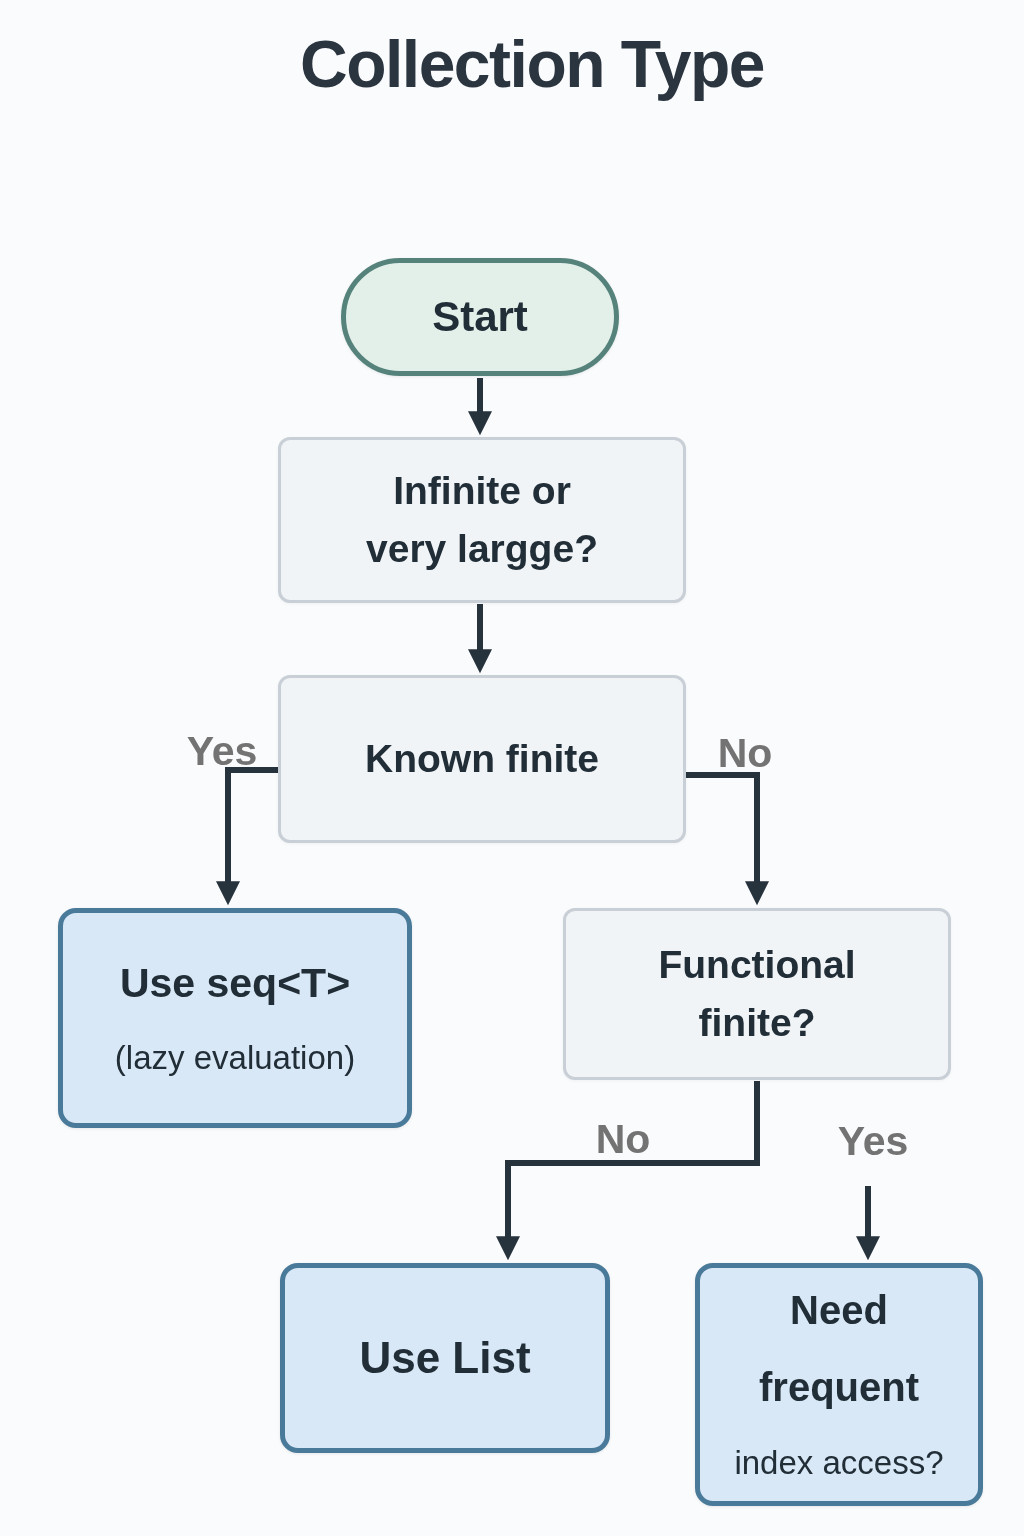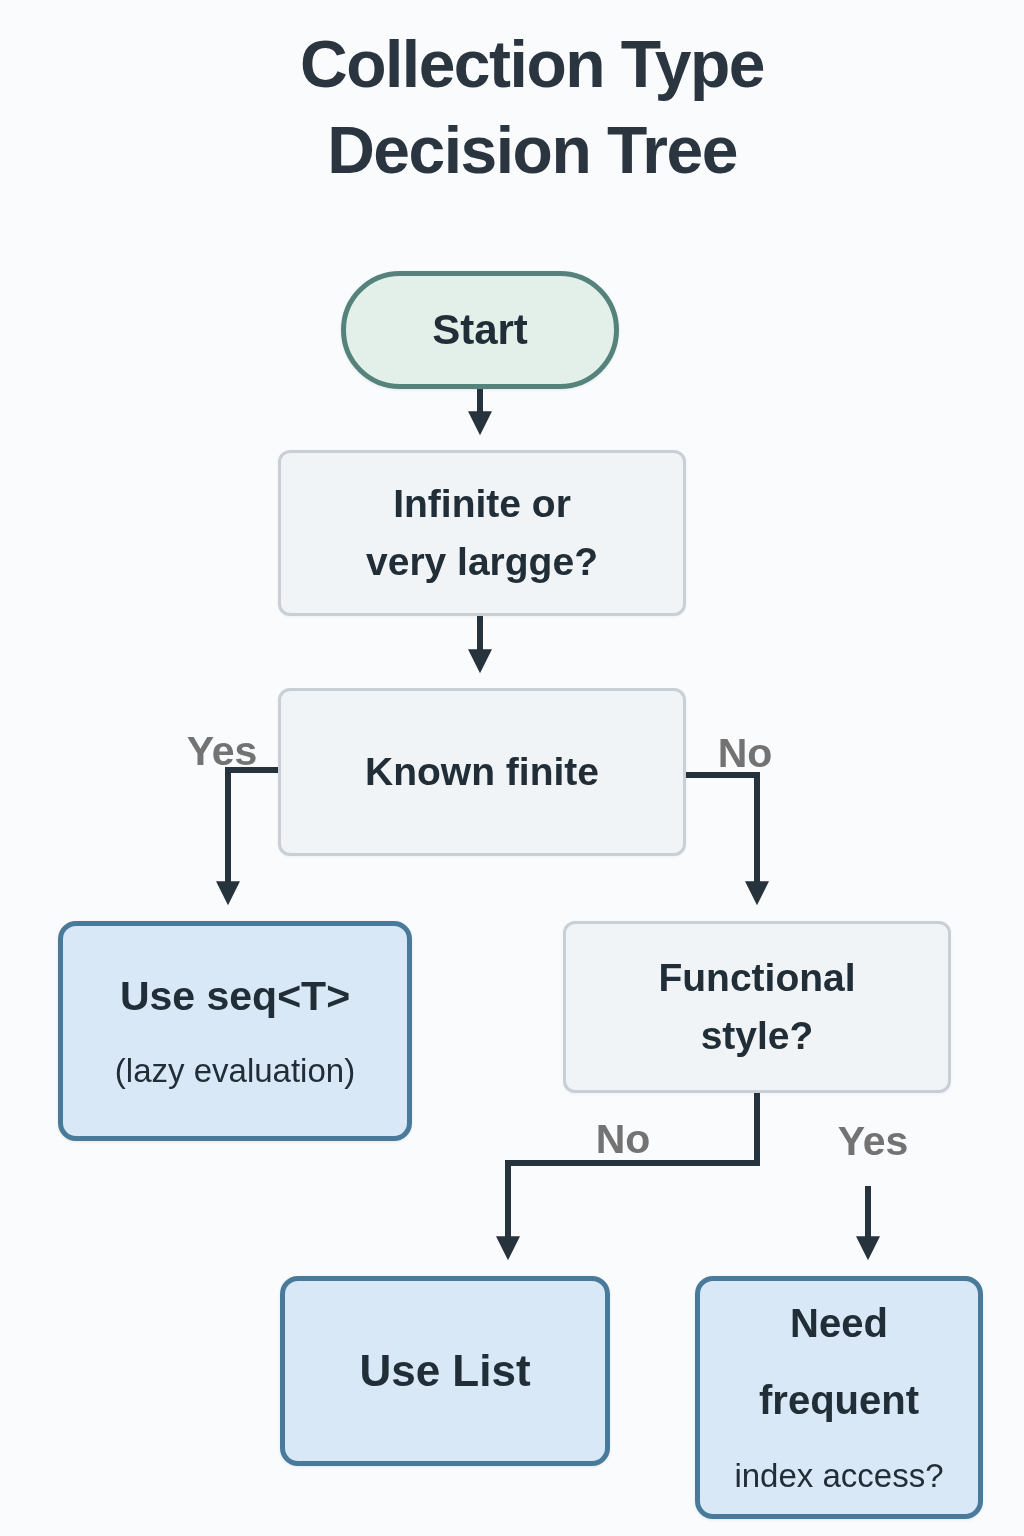--- a/index.html
+++ b/index.html
@@ -30,21 +30,20 @@
     padding-left: 40px;
   }
   .node {
     position: absolute;
     display: flex;
     flex-direction: column;
     align-items: center;
     justify-content: center;
     text-align: left;
     color: #212e37;
-    margin-top: 13px;
   }
   .start {
     left: 341px; top: 258px; width: 278px; height: 118px;
     border: 5px solid var(--start-border, #55837b);
     border-radius: 60px;
     background: var(--start-fill, #e3efe9);
     font-size: 42px;
     font-weight: 700;
     box-shadow: 0 1px 3px rgba(40,60,70,.10);
   }
@@ -98,21 +97,20 @@
   }
   .arrowhead { fill: var(--arrow, #26323c); }
 </style>
 </head>
 <body>
 
 <div class="canvas">
 
   <div class="title">
     <span>Collection Type</span><br>
-    <span>Decision Tree</span>
   </div>
 
   <svg class="edges" width="1024" height="1536" viewBox="0 0 1024 1536" aria-hidden="true">
     <defs>
       <marker id="arrow" viewBox="0 0 10 10" refX="7" refY="5" markerWidth="4.2" markerHeight="4" orient="auto">
         <path class="arrowhead" d="M0,0 L10,5 L0,10 Z"></path>
       </marker>
     </defs>
     <path class="edge-path" d="M480,378 L480,428" marker-end="url(#arrow)"></path>
     <path class="edge-path" d="M480,604 L480,666" marker-end="url(#arrow)"></path>
@@ -135,21 +133,21 @@
     <span>Known finite</span>
   </div>
 
   <div class="node result" id="node-seq">
     <span class="big">Use seq&lt;T&gt;</span>
     <span class="small">(lazy evaluation)</span>
   </div>
 
   <div class="node decision" id="node-functional">
     <span>Functional</span>
-    <span>style?</span>
+    <span>finite?</span>
   </div>
 
   <div class="node result" id="node-needfreq">
     <span class="big">Need</span>
     <span class="big">frequent</span>
     <span class="small">index access?</span>
   </div>
 
   <div class="node result" id="node-uselist">
     <span>Use List</span>

